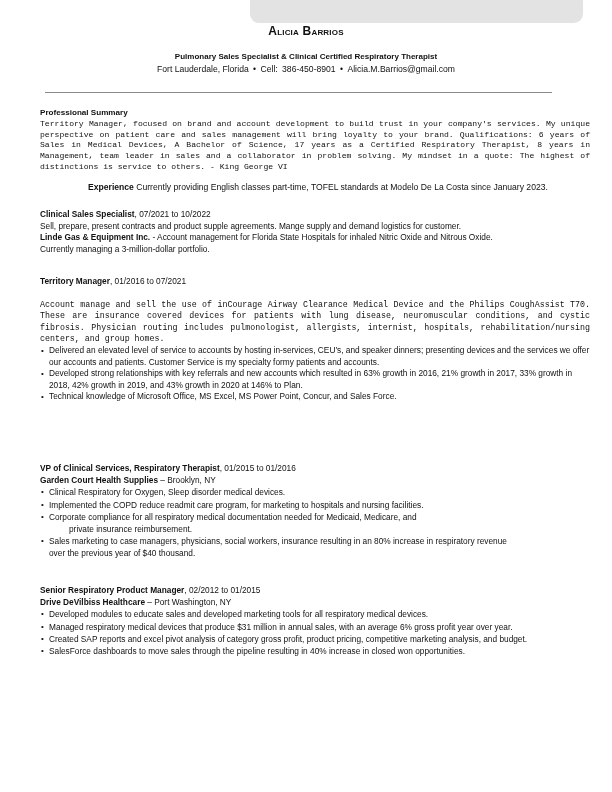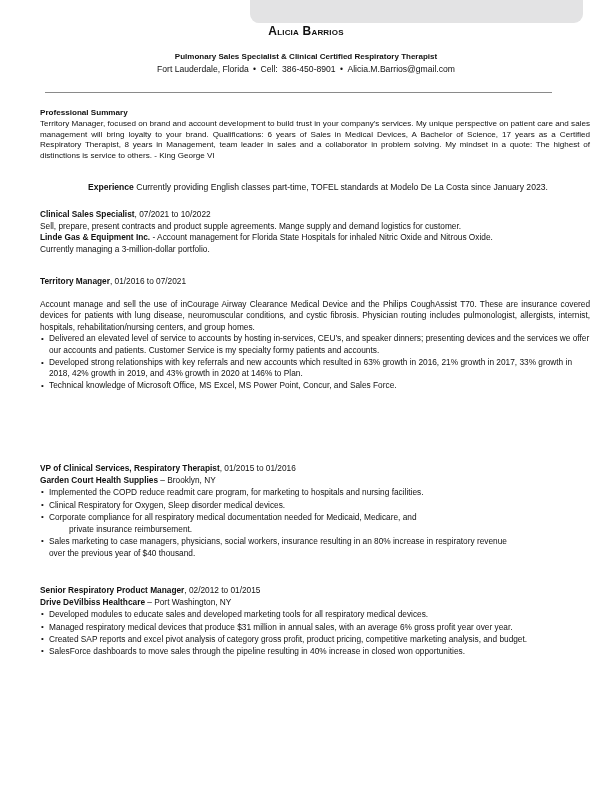--- a/index.html
+++ b/index.html
@@ -22,21 +22,21 @@
   }
   .contact {
     position: absolute; left: 0; right: 0; top: 64px; text-align: center;
     font-size: 8.6px;
   }
   .contact span { margin: 0 1px; }
   .rule {
     position: absolute; left: 45px; width: 507px; top: 92px; height: 1px; background: #8a8a8a;
   }
   .block { position: absolute; left: 40px; width: 550px; font-size: 8.1px; line-height: 10.8px; }
-  .justify { text-align: justify; }
+  .justify { text-align: justify; font-family: Liberation Mono, monospace; }
   .b { font-weight: bold; }
   ul.bullets { list-style: none; margin: 0; padding: 0; }
   ul.bullets li { position: relative; padding-left: 9px; }
   ul.bullets li::before { content: "\2022"; position: absolute; left: 1px; top: 0; font-size: 8px; }
   .indent2 { padding-left: 30px; display: inline-block; }
 </style>
 </head>
 <body>
 
 <div class="top-tab"></div>
@@ -77,22 +77,22 @@
     <li>Delivered an elevated level of service to accounts by hosting in-services, CEU’s, and speaker dinners; presenting devices and the services we offer our accounts and patients. Customer Service is my specialty formy patients and accounts.</li>
     <li>Developed strong relationships with key referrals and new accounts which resulted in 63% growth in 2016, 21% growth in 2017, 33% growth in 2018, 42% growth in 2019, and 43% growth in 2020 at 146% to Plan.</li>
     <li>Technical knowledge of Microsoft Office, MS Excel, MS Power Point, Concur, and Sales Force.</li>
   </ul>
 </div>
 
 <div class="block" style="top:462px; font-size:8.3px; line-height:12.2px;">
   <div><span class="b">VP of Clinical Services, Respiratory Therapist</span><span>, 01/2015 to 01/2016</span></div>
   <div><span class="b">Garden Court Health Supplies</span><span> – Brooklyn, NY</span></div>
   <ul class="bullets">
+    <li>Clinical Respiratory for Oxygen, Sleep disorder medical devices.</li>
     <li>Implemented the COPD reduce readmit care program, for marketing to hospitals and nursing facilities.</li>
-    <li>Clinical Respiratory for Oxygen, Sleep disorder medical devices.</li>
     <li>
       <span>Corporate compliance for all respiratory medical documentation needed for Medicaid, Medicare, and</span><br>
       <span class="indent2" style="padding-left:20px;">private  insurance reimbursement.</span>
     </li>
     <li style="width:470px;">Sales marketing to case managers, physicians, social workers, insurance resulting in an 80% increase in respiratory revenue over the previous year of $40 thousand.</li>
   </ul>
 </div>
 
 <div class="block" style="top:584px; font-size:8.3px; line-height:12.2px;">
   <div><span class="b">Senior Respiratory Product Manager</span><span>, 02/2012 to 01/2015</span></div>

